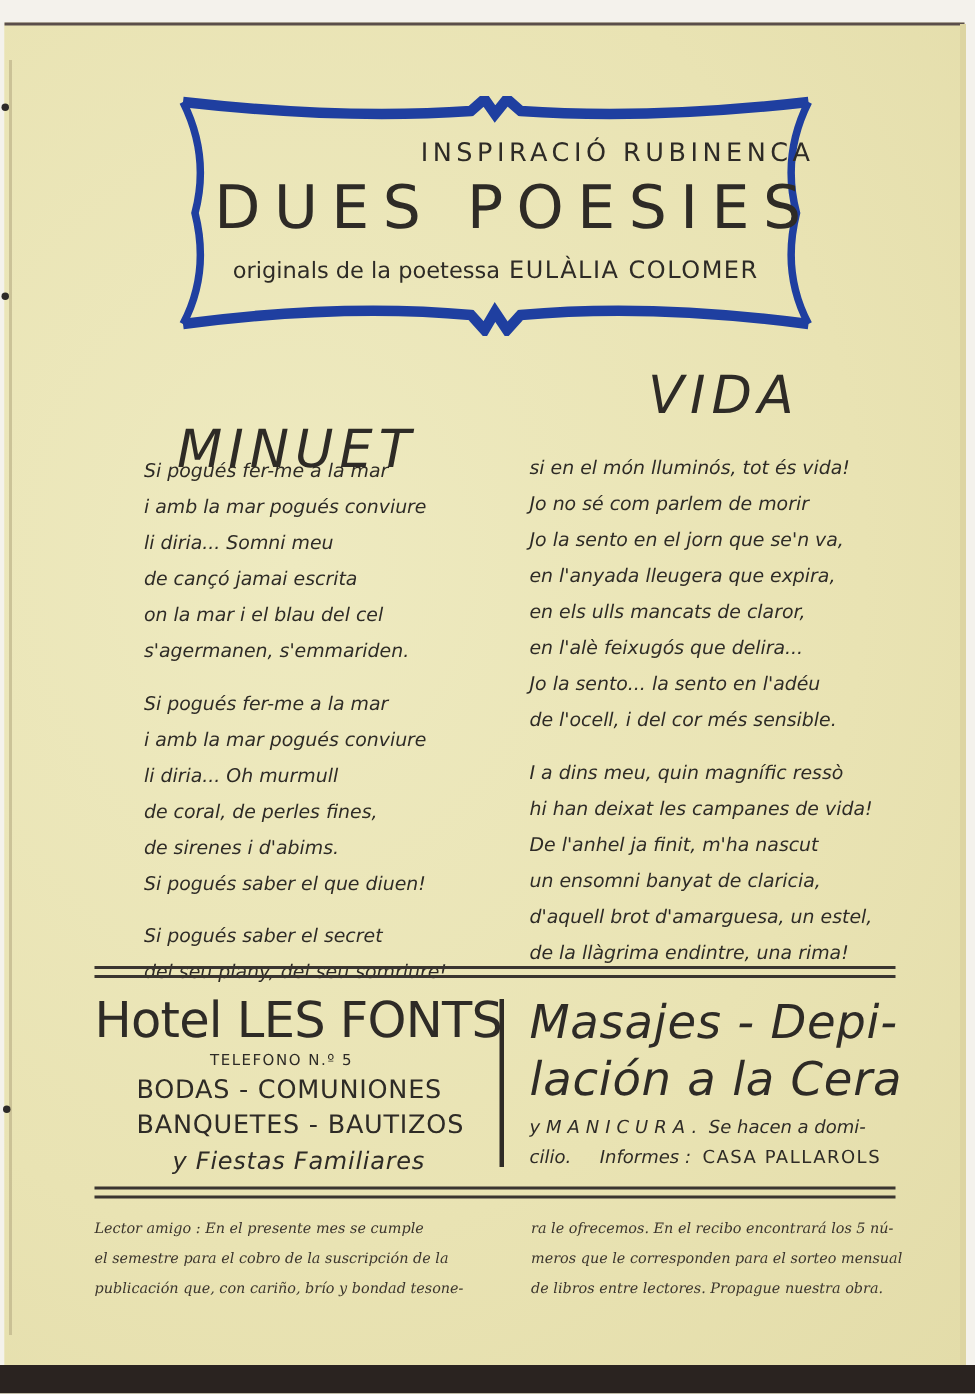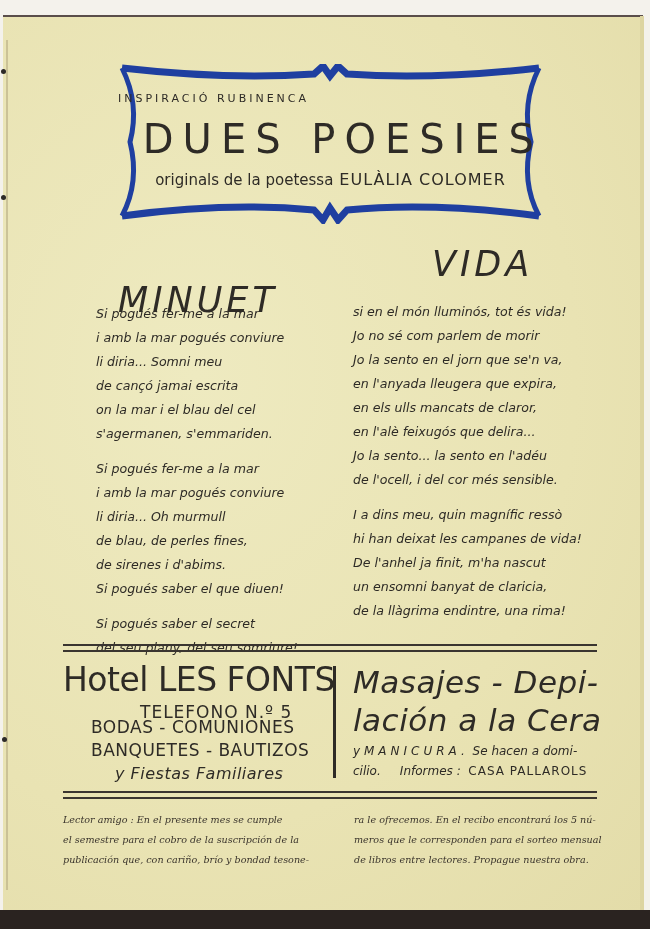--- a/index.html
+++ b/index.html
@@ -7,35 +7,35 @@
   .page{position:absolute;left:3px;top:15px;width:640px;height:895px;background:#ebe6b8;
         background-image:radial-gradient(ellipse at 30% 40%, #eeeac0 0%, #e9e3b3 60%, #e3dca9 100%);
         border-top:2px solid #5a4e4a;}
   .page-edge-right{position:absolute;left:640px;top:16px;width:4px;height:895px;background:#ddd5a2;}
   .bottom-shadow{position:absolute;left:0;top:910px;width:650px;height:19px;background:#2a2320;}
   .spine-line{position:absolute;left:6px;top:40px;width:2px;height:850px;background:#bdb48a;opacity:.7;}
   .binding-dot{position:absolute;width:5px;height:5px;border-radius:50%;background:#2d2a28;}
 
   .banner{position:absolute;left:118px;top:64px;width:425px;height:160px;}
   .banner svg{position:absolute;left:0;top:0;}
-  .b-line1{position:absolute;left:0;width:100%;top:28px;text-align:left;font-size:11px;letter-spacing:3px;color:#2e2b26;}
+  .b-line1{position:absolute;left:0;width:100%;top:28px;text-align:right;font-size:17px;letter-spacing:3px;color:#2e2b26;}
   .b-line2{position:absolute;left:0;width:100%;top:52px;text-align:right;font-size:40px;letter-spacing:9px;color:#2e2b26;}
   .b-line3{position:absolute;left:0;width:100%;top:106px;text-align:center;font-size:15px;color:#2e2b26;}
   .b-line3 .name{font-size:16px;letter-spacing:1px;margin-left:6px;}
 
   .poem-title{position:absolute;font-size:35px;font-style:italic;letter-spacing:4px;color:#2e2b26;}
   .poem{position:absolute;font-style:italic;font-size:12.6px;color:#2e2b26;line-height:24px;}
   .poem .line{display:block;white-space:nowrap;}
   .poem .stanza-gap{display:block;height:11px;}
 
   .rule{position:absolute;height:2px;background:#3a3530;}
   .vrule{position:absolute;width:3px;background:#2e2b26;}
 
   .ad-hotel-title{position:absolute;left:63px;top:660px;font-size:33px;color:#2e2b26;letter-spacing:-0.5px;white-space:nowrap;}
-  .ad-hotel-tel{position:absolute;left:140px;top:702px;font-size:17px;color:#2e2b26;letter-spacing:1px;}
+  .ad-hotel-tel{position:absolute;left:140px;top:702px;font-size:10px;color:#2e2b26;letter-spacing:1px;}
   .ad-hotel-l{position:absolute;font-size:17px;color:#2e2b26;white-space:nowrap;letter-spacing:.5px;}
   .ad-mas-title{position:absolute;font-size:31px;font-style:italic;color:#2e2b26;white-space:nowrap;letter-spacing:.5px;}
   .ad-mas-small{position:absolute;font-size:12px;color:#2e2b26;white-space:nowrap;}
   .ad-mas-small .sp{letter-spacing:4px;font-style:italic;}
   .ad-mas-small .it{font-style:italic;}
 
   .notice{position:absolute;font-family:"DejaVu Serif",serif;font-style:italic;font-size:9.6px;color:#3a342c;line-height:20px;}
   .notice .line{display:block;white-space:nowrap;}
 </style>
 </head>
@@ -70,21 +70,21 @@
   <span class="line">Si pogués fer-me a la mar</span>
   <span class="line">i amb la mar pogués conviure</span>
   <span class="line">li diria... Somni meu</span>
   <span class="line">de cançó jamai escrita</span>
   <span class="line">on la mar i el blau del cel</span>
   <span class="line">s'agermanen, s'emmariden.</span>
   <span class="stanza-gap"></span>
   <span class="line">Si pogués fer-me a la mar</span>
   <span class="line">i amb la mar pogués conviure</span>
   <span class="line">li diria... Oh murmull</span>
-  <span class="line">de blau, de perles fines,</span>
+  <span class="line">de coral, de perles fines,</span>
   <span class="line">de sirenes i d'abims.</span>
   <span class="line">Si pogués saber el que diuen!</span>
   <span class="stanza-gap"></span>
   <span class="line">Si pogués saber el secret</span>
   <span class="line">del seu plany, del seu somriure!</span>
 </div>
 
 <div class="poem-title" style="left:432px;top:244px;">VIDA</div>
 <div class="poem" style="left:353px;top:300px;">
   <span class="line">si en el món lluminós, tot és vida!</span>
@@ -93,20 +93,21 @@
   <span class="line">en l'anyada lleugera que expira,</span>
   <span class="line">en els ulls mancats de claror,</span>
   <span class="line">en l'alè feixugós que delira...</span>
   <span class="line">Jo la sento... la sento en l'adéu</span>
   <span class="line">de l'ocell, i del cor més sensible.</span>
   <span class="stanza-gap"></span>
   <span class="line">I a dins meu, quin magnífic ressò</span>
   <span class="line">hi han deixat les campanes de vida!</span>
   <span class="line">De l'anhel ja finit, m'ha nascut</span>
   <span class="line">un ensomni banyat de claricia,</span>
+  <span class="line">d'aquell brot d'amarguesa, un estel,</span>
   <span class="line">de la llàgrima endintre, una rima!</span>
 </div>
 
 <div class="rule" style="left:63px;top:644px;width:534px;"></div>
 <div class="rule" style="left:63px;top:650px;width:534px;height:1.5px;"></div>
 
 <div class="ad-hotel-title">Hotel LES FONTS</div>
 <div class="ad-hotel-tel">TELEFONO N.º 5</div>
 <div class="ad-hotel-l" style="left:91px;top:717px;">BODAS  -  COMUNIONES</div>
 <div class="ad-hotel-l" style="left:91px;top:740px;">BANQUETES  -  BAUTIZOS</div>

